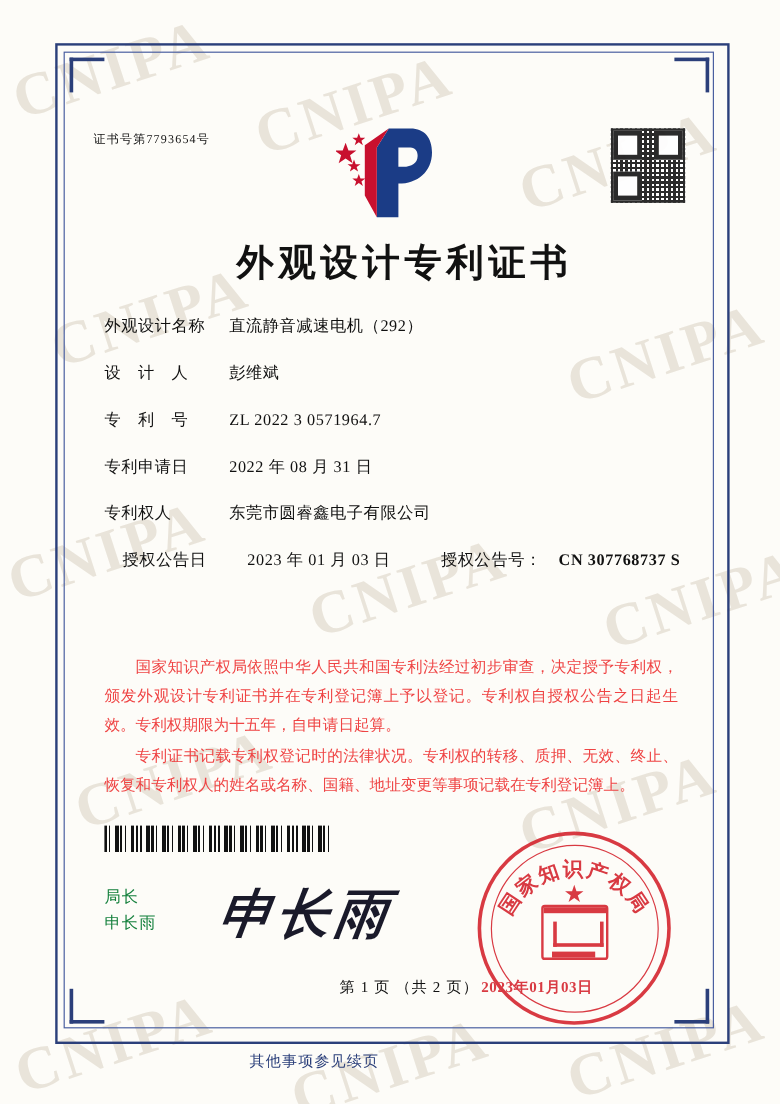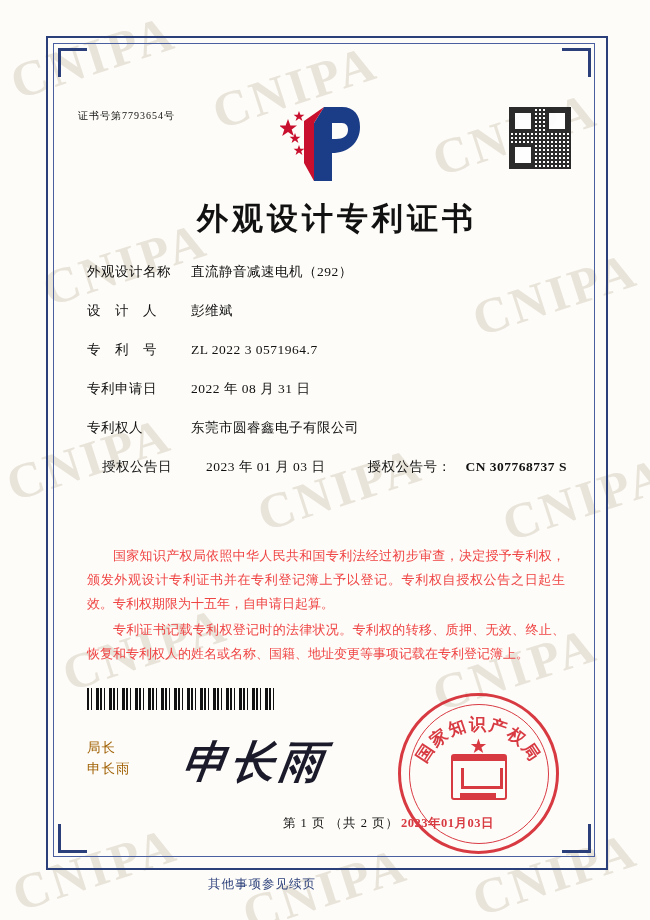--- a/index.html
+++ b/index.html
@@ -191,21 +191,21 @@
     background: repeating-linear-gradient(90deg,
       #111 0 2px, transparent 2px 4px, #111 4px 5px, transparent 5px 9px,
       #111 9px 12px, transparent 12px 13px);
   }
 
   .signature-block {
     position: absolute;
     left: 34px;
     top: 695px;
     font-size: 13.5px;
-    color: #a16207;
+    color: #15803d;
     line-height: 1.55;
     letter-spacing: 1px;
   }
 
   .handwriting {
     position: absolute;
     left: 130px;
     top: 690px;
     font-family: "Liberation Serif", serif;
     font-size: 44px;

